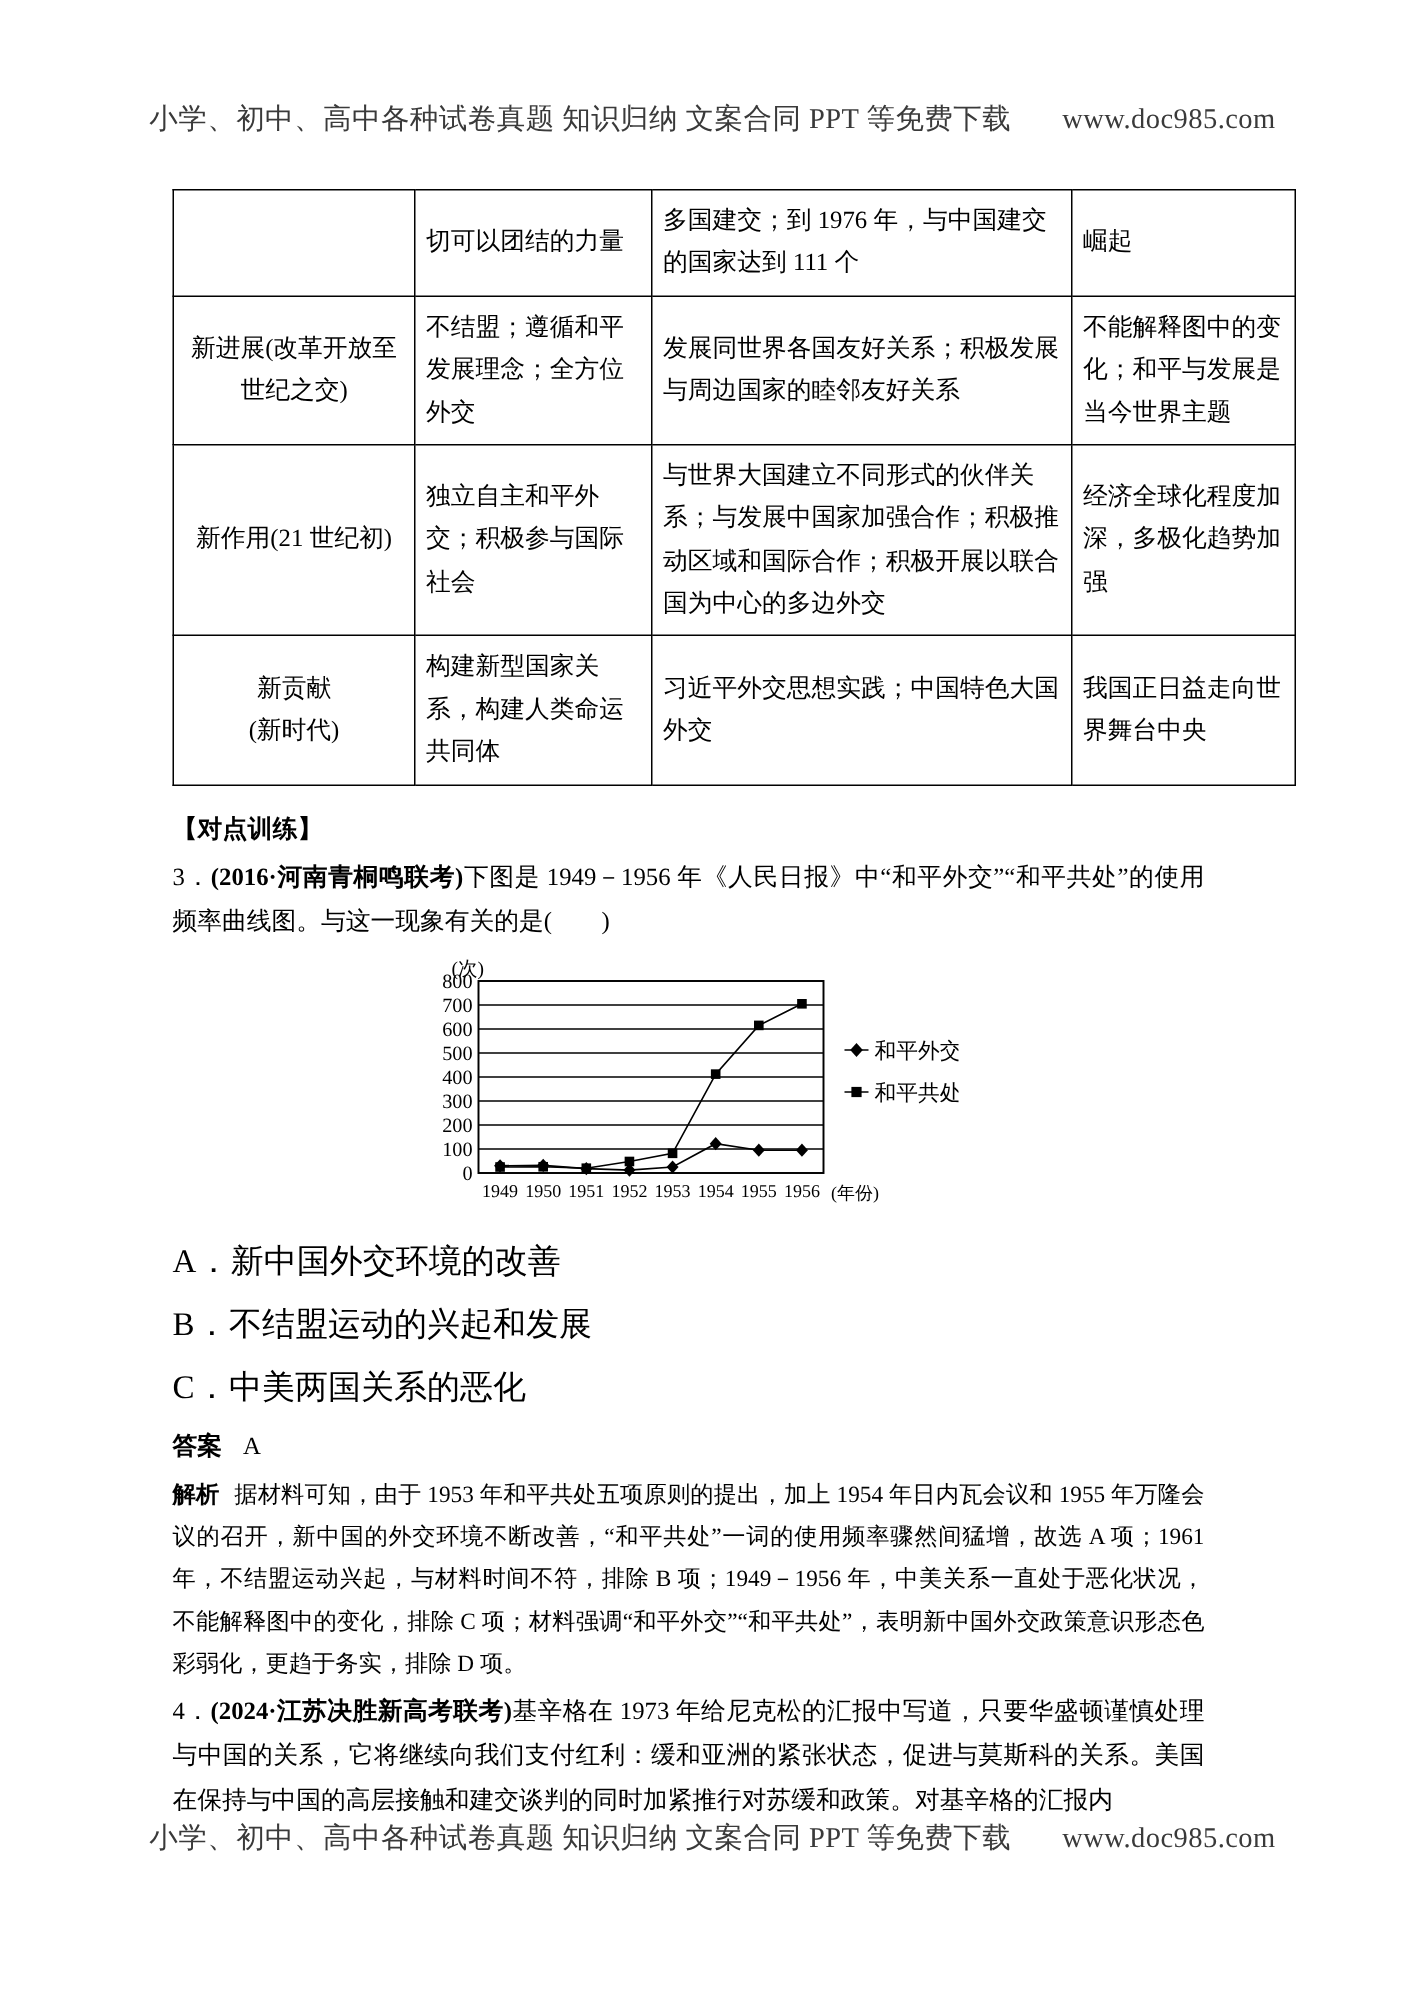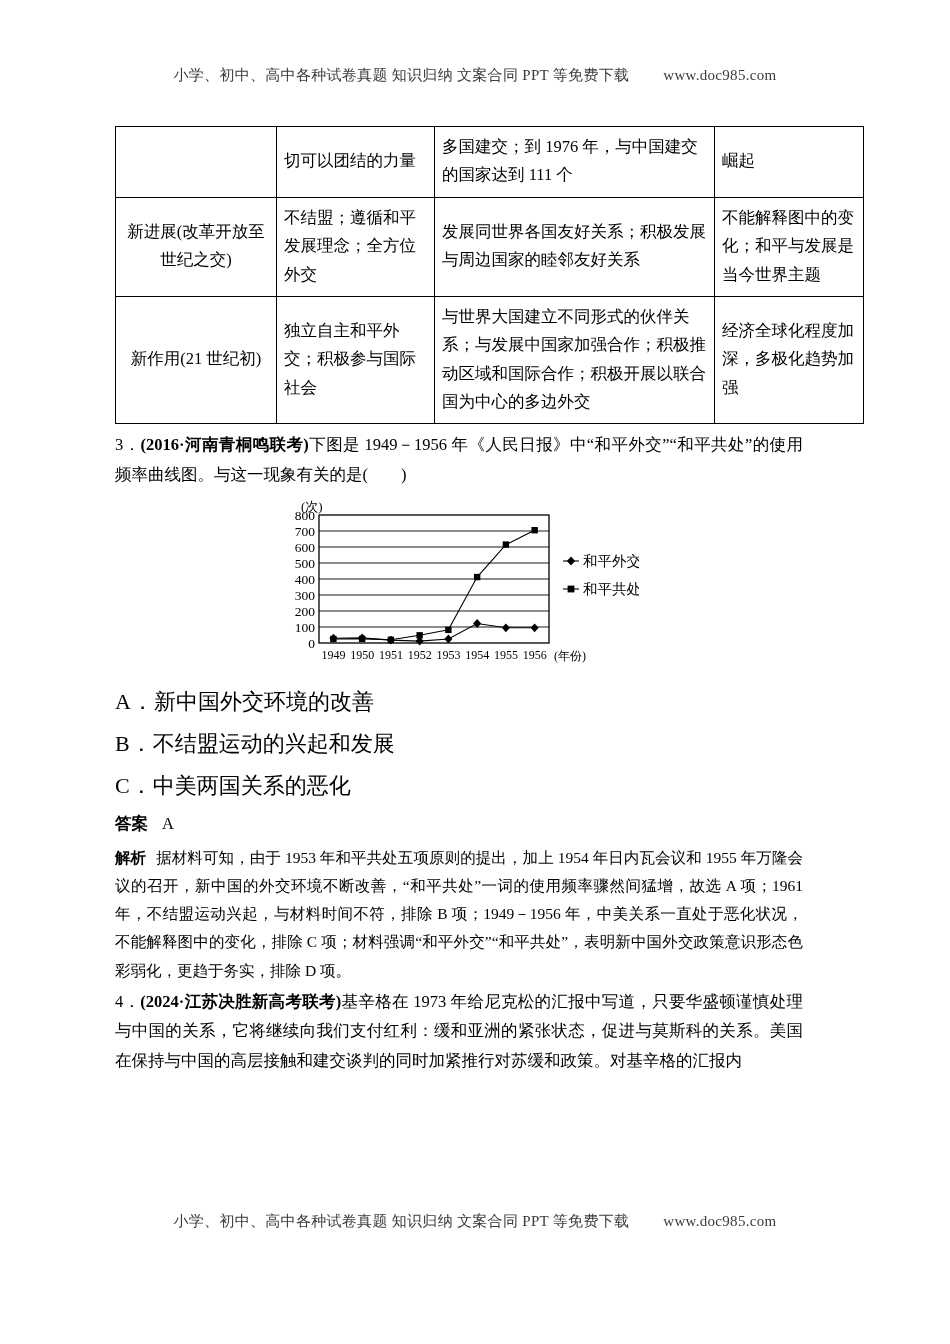--- a/index.html
+++ b/index.html
@@ -21,21 +21,21 @@
     height: 1344px;
     box-sizing: border-box;
   }
 
   
   .watermark {
     position: absolute;
     left: 0;
     width: 950px;
     text-align: center;
-    font-size: 15px;
+    font-size: 19px;
     color: #3a3a3a;
     letter-spacing: 0.3px;
     white-space: nowrap;
   }
   .watermark .wm-url {
     margin-left: 34px;
     font-family: "Liberation Serif", serif;
   }
   #page-header { top: 66px; }
   #page-footer { top: 1212px; }
@@ -150,23 +150,31 @@
           <td class="col-b">不结盟；遵循和平发展理念；全方位外交</td>
           <td class="col-c">发展同世界各国友好关系；积极发展与周边国家的睦邻友好关系</td>
           <td class="col-d">不能解释图中的变化；和平与发展是当今世界主题</td>
         </tr>
         <tr>
           <td class="col-a mid">新作用(21 世纪初)</td>
           <td class="col-b">独立自主和平外交；积极参与国际社会</td>
           <td class="col-c">与世界大国建立不同形式的伙伴关系；与发展中国家加强合作；积极推动区域和国际合作；积极开展以联合国为中心的多边外交</td>
           <td class="col-d">经济全球化程度加深，多极化趋势加强</td>
         </tr>
+        <tr>
+          <td class="col-a mid" style="white-space:pre-line">新贡献
+(新时代)</td>
+          <td class="col-b">构建新型国家关系，构建人类命运共同体</td>
+          <td class="col-c">习近平外交思想实践；中国特色大国外交</td>
+          <td class="col-d mid">我国正日益走向世界舞台中央</td>
+        </tr>
       </tbody>
     </table>
 
+    <div class="sect-title">【对点训练】</div>
 
     <p class="para q-stem">
       <span>3</span>．<span class="bold-src">(2016·河南青桐鸣联考)</span><span>下图是 1949－1956 年《人民日报》中“和平外交”“和平共处”的使用频率曲线图。与这一现象有关的是(　　)</span>
     </p>
 
     <div class="chart-wrap">
       <svg class="chart-svg" width="360" height="178" viewBox="0 0 360 178">
 
         <text id="ylabel" x="22" y="12" font-family="Liberation Serif, serif" font-size="13">(次)</text>
 

